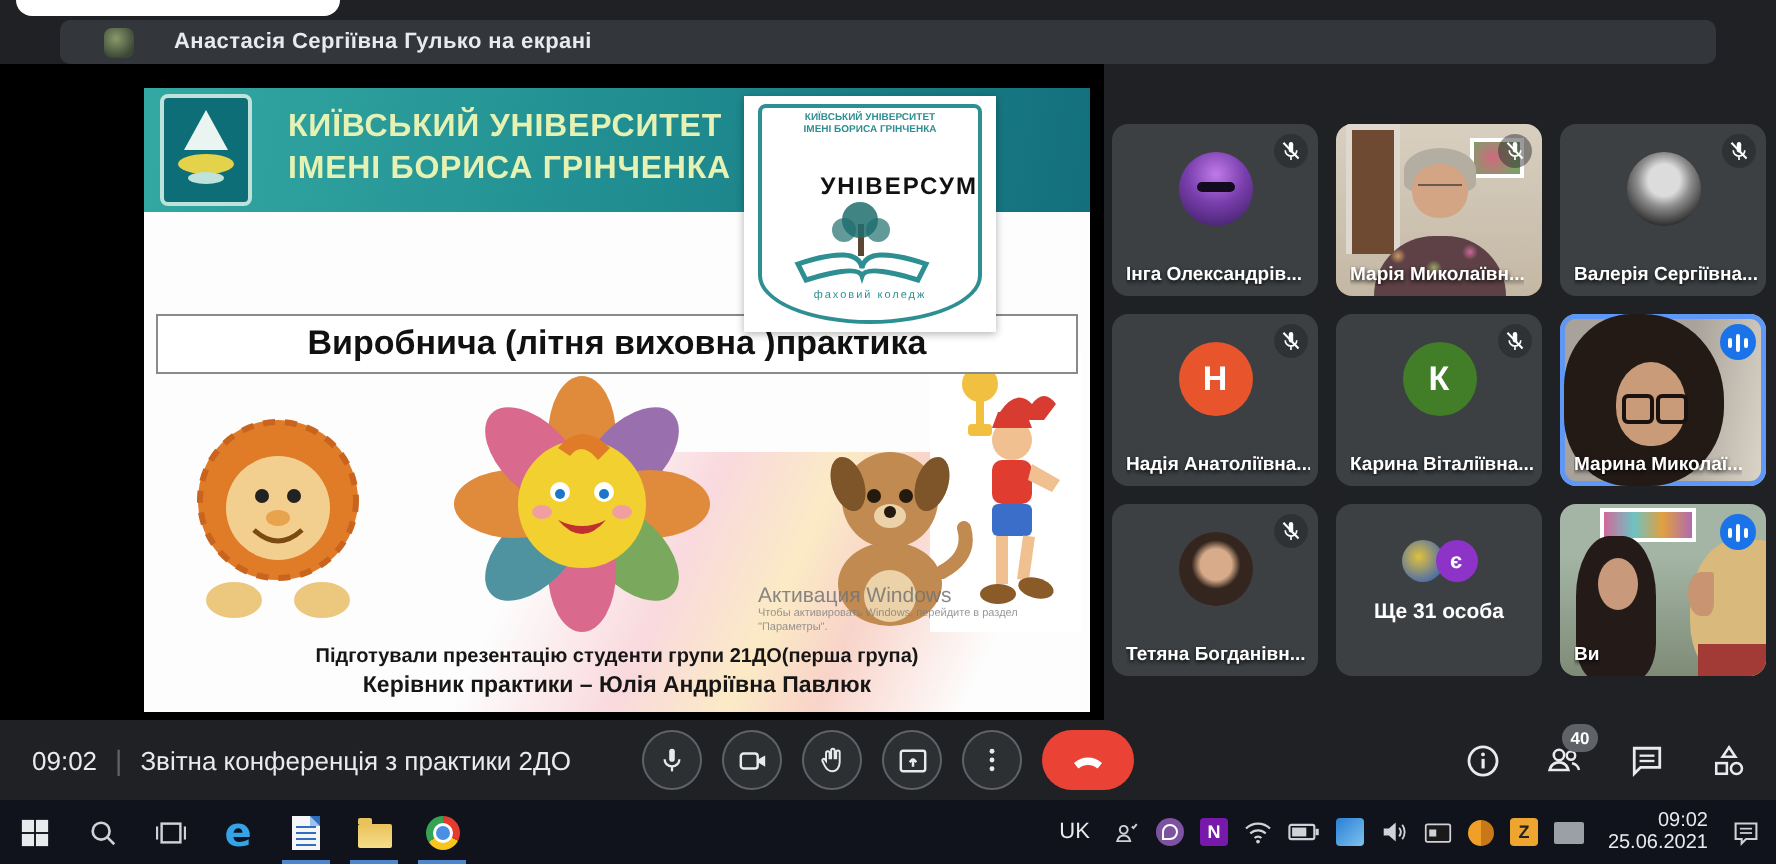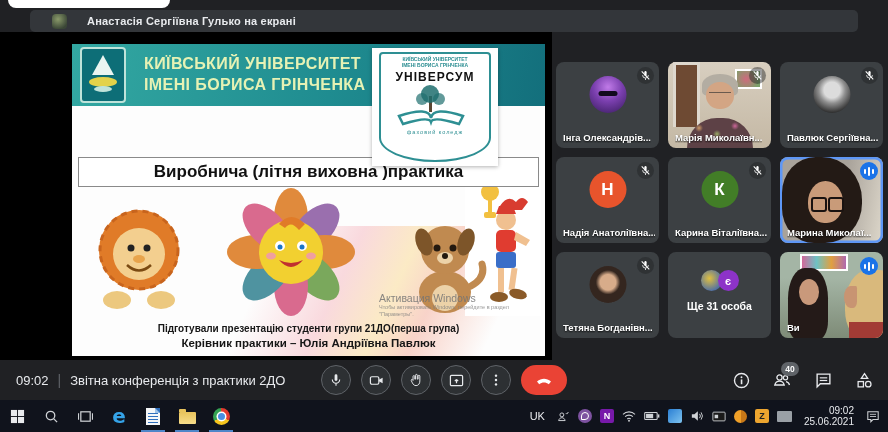--- a/index.html
+++ b/index.html
@@ -20,21 +20,21 @@
   .slide-head .uni-logo{position:absolute;left:8px;top:3px;width:46px;height:56px;background:#0d6e77;
           border:2px solid #bfe3da;border-radius:4px;box-sizing:border-box;}
   .slide-head .ht{position:absolute;left:72px;top:9px;color:#e6f2b4;font-weight:bold;font-size:16px;
           letter-spacing:.4px;line-height:21px;white-space:nowrap;}
   
   .badge{position:absolute;left:300px;top:4px;width:126px;height:118px;background:#fff;
           box-shadow:0 1px 4px rgba(0,0,0,.3);text-align:center;z-index:3;}
   .badge .shield{position:absolute;left:7px;top:4px;right:7px;bottom:4px;border:2px solid #2e8f93;
           border-radius:4px 4px 50% 50% / 4px 4px 22% 22%;padding-top:2px;box-sizing:border-box;}
   .badge .b-uni{font-size:5px;font-weight:bold;color:#2e8f93;line-height:6px;}
-  .badge .b-name{font-size:12px;font-weight:bold;color:#111;letter-spacing:1px;margin-top:2px;}
+  .badge .b-name{font-size:12px;font-weight:bold;color:#111;letter-spacing:1px;margin-top:18px;text-align:right;}
   .badge .b-sub{font-size:5.5px;color:#2e8f93;letter-spacing:1px;margin-top:1px;}
   
   .slide-art{position:absolute;left:0;bottom:0;width:100%;height:130px;
           background:linear-gradient(115deg,rgba(255,255,255,0) 40%,rgba(246,188,196,.55) 55%,
           rgba(250,222,160,.6) 66%,rgba(244,170,150,.5) 74%,rgba(255,255,255,0) 88%);}
   .slide-title{position:absolute;left:6px;right:6px;top:113px;height:28px;border:1px solid #8a8a8a;
           background:#fff;color:#111;font-size:17px;font-weight:bold;text-align:center;line-height:28px;z-index:2;}
   .chars{position:absolute;left:0;top:140px;width:100%;height:135px;}
   .char{position:absolute;}
   .pino-card{position:absolute;left:393px;top:-8px;width:76px;height:140px;background:#fff;}
@@ -291,21 +291,21 @@
     <div class="tile">
       <span class="micoff">
         <svg width="11" height="11" viewBox="0 0 16 16">
             <rect x="6.4" y="1.5" width="3.2" height="7.5" rx="1.6" fill="#fff"></rect>
             <path d="M3.8 7.5a4.2 4.2 0 0 0 8.4 0" stroke="#fff" stroke-width="1.2" fill="none"></path>
             <line x1="8" y1="12" x2="8" y2="14.5" stroke="#fff" stroke-width="1.2"></line>
             <line x1="2.5" y1="2" x2="13.5" y2="13.5" stroke="#fff" stroke-width="1.5"></line>
           </svg>
       </span>
       <div class="ava valeria"></div>
-      <div class="tname">Павлюк Сергіївна...</div>
+      <div class="tname">Валерія Сергіївна...</div>
     </div>
 
     <div class="tile">
       <span class="micoff">
         <svg width="11" height="11" viewBox="0 0 16 16">
             <rect x="6.4" y="1.5" width="3.2" height="7.5" rx="1.6" fill="#fff"></rect>
             <path d="M3.8 7.5a4.2 4.2 0 0 0 8.4 0" stroke="#fff" stroke-width="1.2" fill="none"></path>
             <line x1="8" y1="12" x2="8" y2="14.5" stroke="#fff" stroke-width="1.2"></line>
             <line x1="2.5" y1="2" x2="13.5" y2="13.5" stroke="#fff" stroke-width="1.5"></line>
           </svg>

